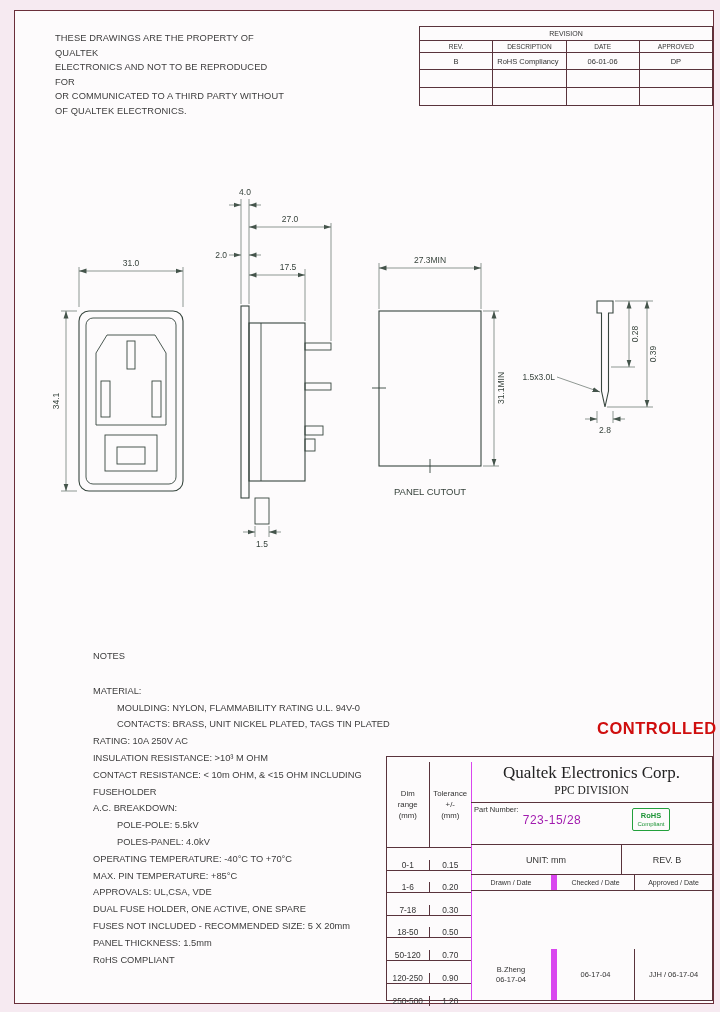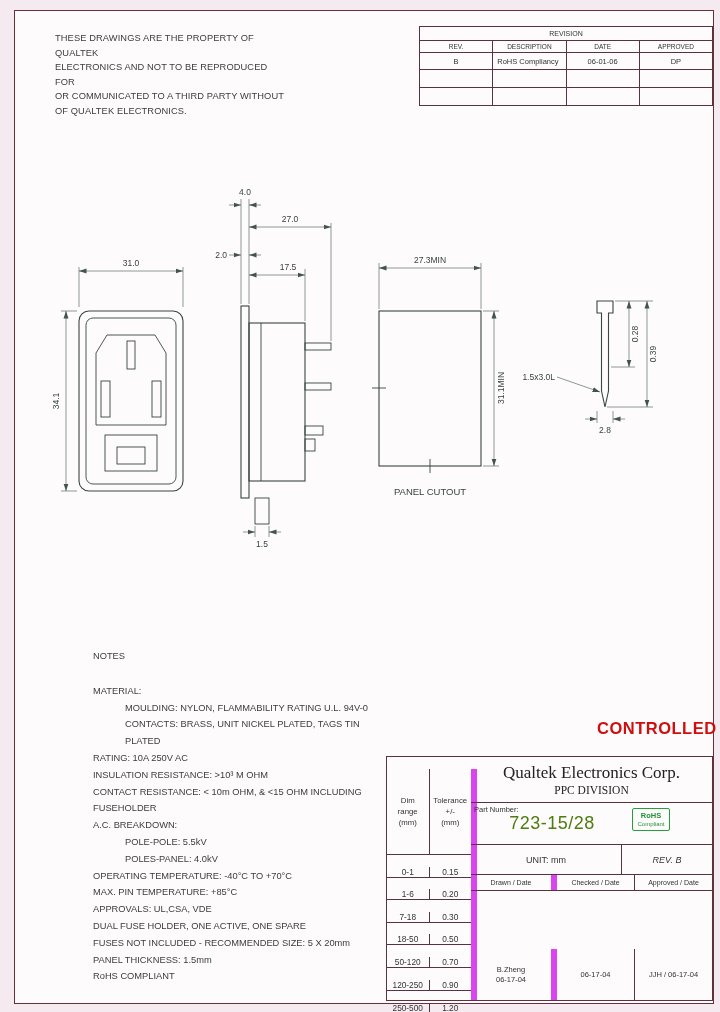--- a/index.html
+++ b/index.html
@@ -25,50 +25,50 @@
   .obj{fill:none;stroke:#37463e;stroke-width:1.1;}
   .obj2{fill:none;stroke:#37463e;stroke-width:0.9;}
   .dimline{stroke:#44544b;stroke-width:0.6;fill:none;}
   .dimtext{fill:#36423b;font-size:8.5px;font-family:"Liberation Sans",sans-serif;}
   .cutlabel{fill:#36423b;font-size:9.5px;font-family:"Liberation Sans",sans-serif;}
   .pinfill{fill:none;stroke:#37463e;stroke-width:1.1;}
 
   
   .notes{left:78px;top:637px;width:300px;font-size:9.3px;line-height:16.8px;color:#3c3c3c;}
   .notes .title{margin-bottom:18px;}
-  .notes .indent{margin-left:32px;}
+  .notes .indent{margin-left:24px;}
 
   
   .controlled{left:582px;top:708px;font-size:16.5px;font-weight:bold;color:#cf0e0e;letter-spacing:0.5px;}
 
   
   .tblock{left:371px;top:745px;width:327px;height:245px;border:1px solid #59333c;box-sizing:border-box;color:#333;}
-  .tol-col{position:absolute;left:0;top:12px;bottom:0;width:84px;border-right:6px solid #d946ef;}
+  .tol-col{position:absolute;left:0;top:5px;bottom:0;width:84px;border-right:1px solid #d946ef;}
   .tol-head{height:86px;border-bottom:1px solid #59333c;display:flex;box-sizing:border-box;}
   .tol-head .half{width:50%;display:flex;flex-direction:column;justify-content:center;align-items:center;font-size:7.8px;line-height:11px;}
   .tol-head .half.first{border-right:1px solid #59333c;}
   .tol-row{height:22.6px;border-bottom:1px solid #59333c;display:flex;box-sizing:border-box;font-size:8.3px;align-items:flex-end;}
   .tol-row:last-child{border-bottom:none;}
   .tol-row span{width:50%;display:flex;align-items:center;justify-content:center;}
   .tol-row span.first{border-right:1px solid #59333c;}
   .tb-right{position:absolute;left:84px;right:0;top:0;bottom:0;}
   .company-cell{height:46px;border-bottom:1px solid #59333c;display:flex;flex-direction:column;align-items:center;justify-content:center;box-sizing:border-box;}
   .company{font-family:"Liberation Serif",serif;font-size:17px;color:#222;}
   .division{font-family:"Liberation Serif",serif;font-size:11.5px;color:#222;margin-top:1px;}
   .part-cell{height:42px;border-bottom:1px solid #59333c;position:relative;box-sizing:border-box;}
   .small-label{position:absolute;left:3px;top:2px;font-size:7.5px;color:#333;}
-  .part-number{position:absolute;left:1px;right:80px;top:10px;text-align:center;font-size:18px;letter-spacing:0.5px;color:#4d7c0f;}
+  .part-number{position:absolute;left:1px;right:80px;top:10px;text-align:center;font-size:12px;letter-spacing:0.5px;color:#a21caf;}
   .rohs-badge{position:absolute;right:42px;top:5px;width:34px;border:1px solid #23a03c;border-radius:2px;padding:2px 1px;text-align:center;color:#1d9436;}
   .rohs-badge .l1{font-size:7.5px;font-weight:bold;line-height:9px;}
   .rohs-badge .l2{font-size:6px;line-height:8px;}
   .desc-cell{height:58px;border-bottom:1px solid #59333c;position:relative;box-sizing:border-box;}
   .description{position:absolute;left:0;right:0;top:16px;text-align:center;font-size:12.5px;color:#222;}
   .unit-cell{height:30px;border-bottom:1px solid #59333c;display:flex;box-sizing:border-box;font-size:9px;}
   .unit-left{width:150px;border-right:1px solid #59333c;display:flex;align-items:center;justify-content:center;}
-  .unit-right{flex:1;display:flex;align-items:center;justify-content:center;font-style:italic;}
+  .unit-right{flex:1;display:flex;align-items:center;justify-content:center;}
   .sig-head{height:16px;border-bottom:1px solid #59333c;display:flex;box-sizing:border-box;font-size:7px;}
   .sig-head div{display:flex;align-items:center;justify-content:center;box-sizing:border-box;}
   .sig-vals{position:absolute;left:0;right:0;bottom:0;top:192px;display:flex;font-size:7.5px;}
   .sig-vals div.col{display:flex;flex-direction:column;align-items:center;justify-content:center;box-sizing:border-box;line-height:10px;}
   .c1{width:86px;border-right:6px solid #d946ef;}
   .c2{width:78px;border-right:1px solid #59333c;}
   .c3{flex:1;}
 </style>
 </head>
 <body>

